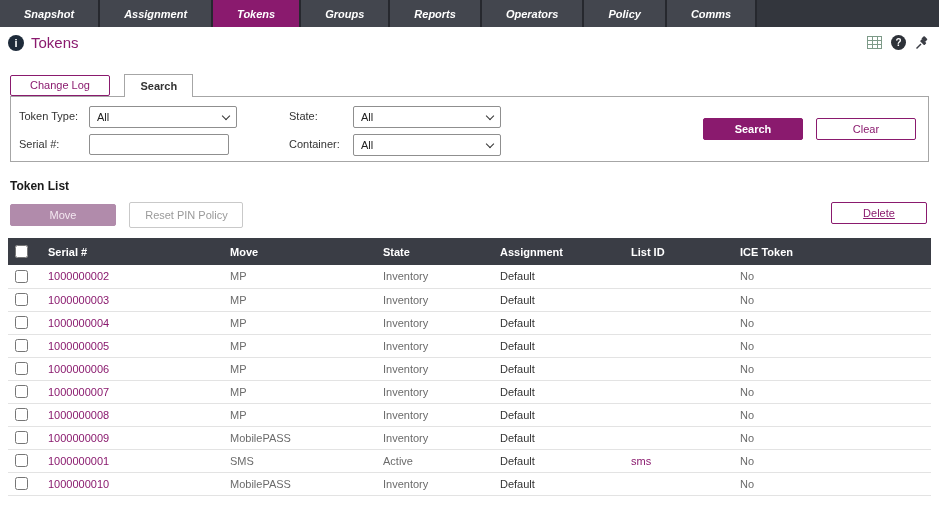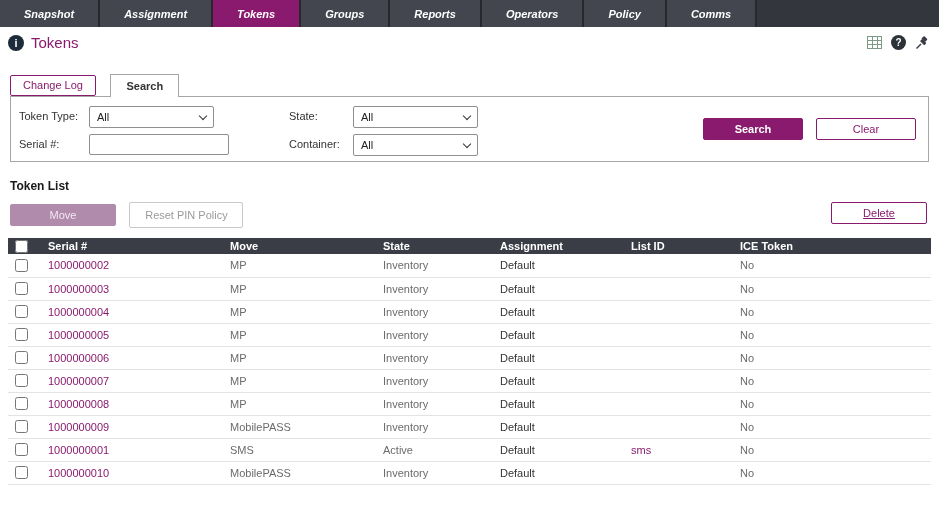--- a/index.html
+++ b/index.html
@@ -21,46 +21,46 @@
                  font-size:10px; font-weight:bold; display:inline-flex; align-items:center; justify-content:center; cursor:pointer; }
   .svg-btn { cursor:pointer; display:inline-flex; }
 
   
   .btn { display:inline-flex; align-items:center; justify-content:center; font-size:11px;
          border-radius:2px; background:#fff; cursor:pointer; }
   .btn-outline-purple { border:1px solid #8a1a6e; color:#8a1a6e; }
   .btn-solid-purple { background:#8a1a6e; border:1px solid #8a1a6e; color:#fff; font-weight:bold; }
   .btn-disabled-solid { background:#b18bab; border:1px solid #b18bab; color:#f3e7f0; }
   .btn-disabled-outline { border:1px solid #c9c9c9; color:#9a9a9a; }
-  .changelog { width:86px; height:21px; margin:6px 0 0 10px; }
+  .changelog { width:100px; height:21px; margin:6px 0 0 10px; }
 
   
   .search-tab { display:inline-block; margin-left:10px; margin-top:16px; padding:5px 15px 5px;
                 border:1px solid #a6a6a6; border-bottom:none; background:#fff; font-size:11px; font-weight:bold;
                 color:#333; position:relative; z-index:2; top:1px; cursor:pointer; }
   .search-panel { position:relative; margin:0 10px; border:1px solid #a6a6a6; height:66px; background:#fff; }
   .flabel { position:absolute; font-size:11px; color:#333; }
-  .selectbox { position:absolute; width:125px; height:22px; border:1px solid #8f8f8f; border-radius:2px;
+  .selectbox { position:absolute; width:148px; height:22px; border:1px solid #8f8f8f; border-radius:2px;
                background:#fff; display:flex; align-items:center; justify-content:space-between;
                padding:0 7px; font-size:11px; color:#222; cursor:pointer; }
   .chev { width:6px; height:6px; border-right:1.6px solid #333; border-bottom:1.6px solid #333;
           transform:rotate(45deg); margin-top:-3px; }
   .textbox { position:absolute; width:140px; height:21px; border:1px solid #8f8f8f; border-radius:2px;
              font-size:11px; padding:0 6px; font-family:"Liberation Sans",sans-serif; }
   .panel-btn { position:absolute; width:100px; height:22px; top:21px; }
 
   
   .section-title { margin:17px 10px 9px; font-size:12px; font-weight:bold; color:#1a1a1a; }
   .list-actions { margin:0 10px; height:24px; position:relative; }
   .move-btn { width:106px; height:22px; }
   .resetpin-btn { width:114px; height:26px; margin-left:9px; }
   .delete-btn { position:absolute; right:2px; top:0; width:96px; height:22px;text-decoration:underline; }
 
   table.tokens { border-collapse:collapse; margin:12px 8px 0; width:923px; table-layout:fixed; font-size:11px; }
-  table.tokens thead tr { background:#3a3d45; color:#fff; height:16px; }
+  table.tokens thead tr { background:#3a3d45; color:#fff; height:27px; }
   table.tokens th { text-align:left; font-weight:bold; padding-left:3px; }
   table.tokens td { padding-left:3px; }
   table.tokens tbody tr { height:23px; border-bottom:1px solid #e3e3e3; }
   .cb { width:13px; height:13px; vertical-align:middle; margin-left:4px; }
   a.link { color:#8a1a6e; text-decoration:none; cursor:pointer; }
   .dim { color:#6b6b6b;margin-top:8px; }
   .dark { color:#333; }
 </style>
 </head>
 <body>

